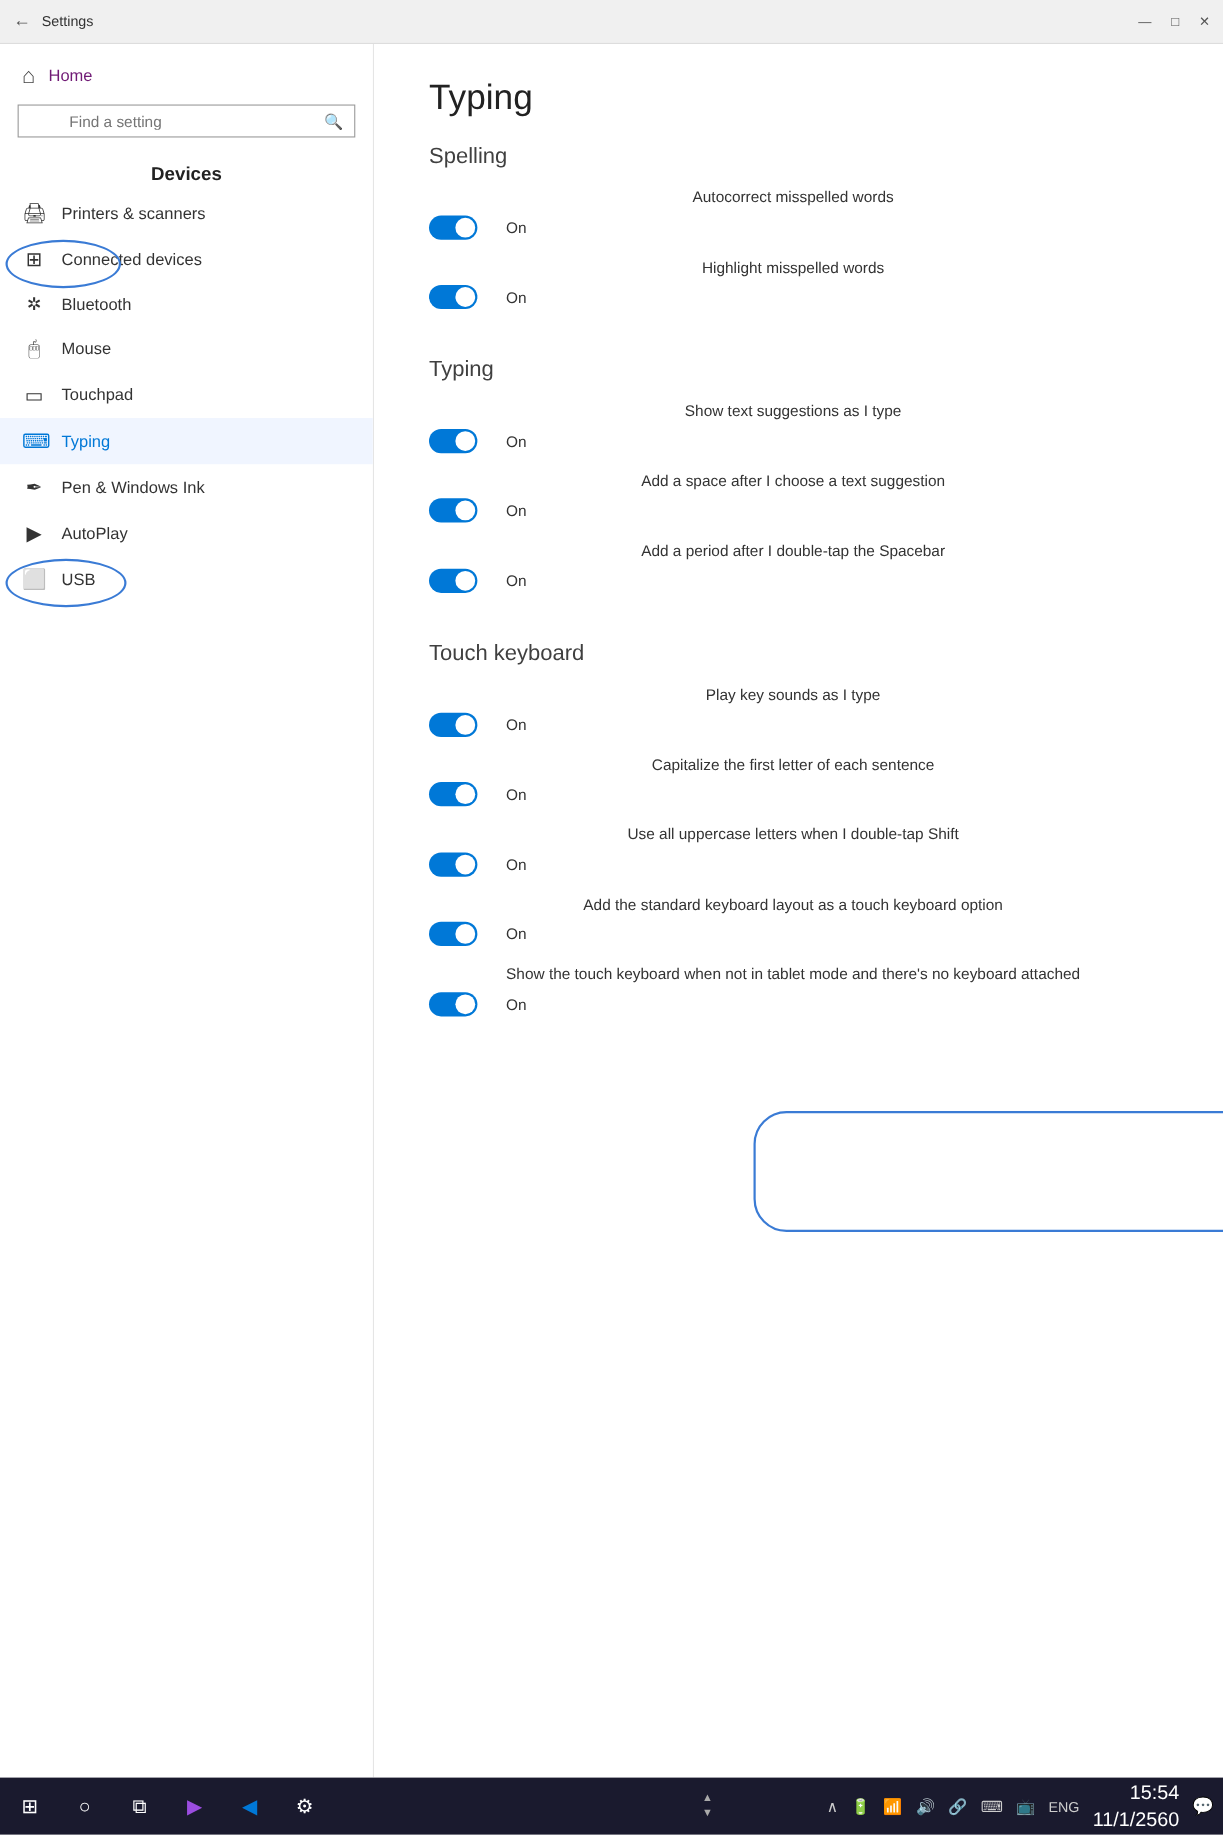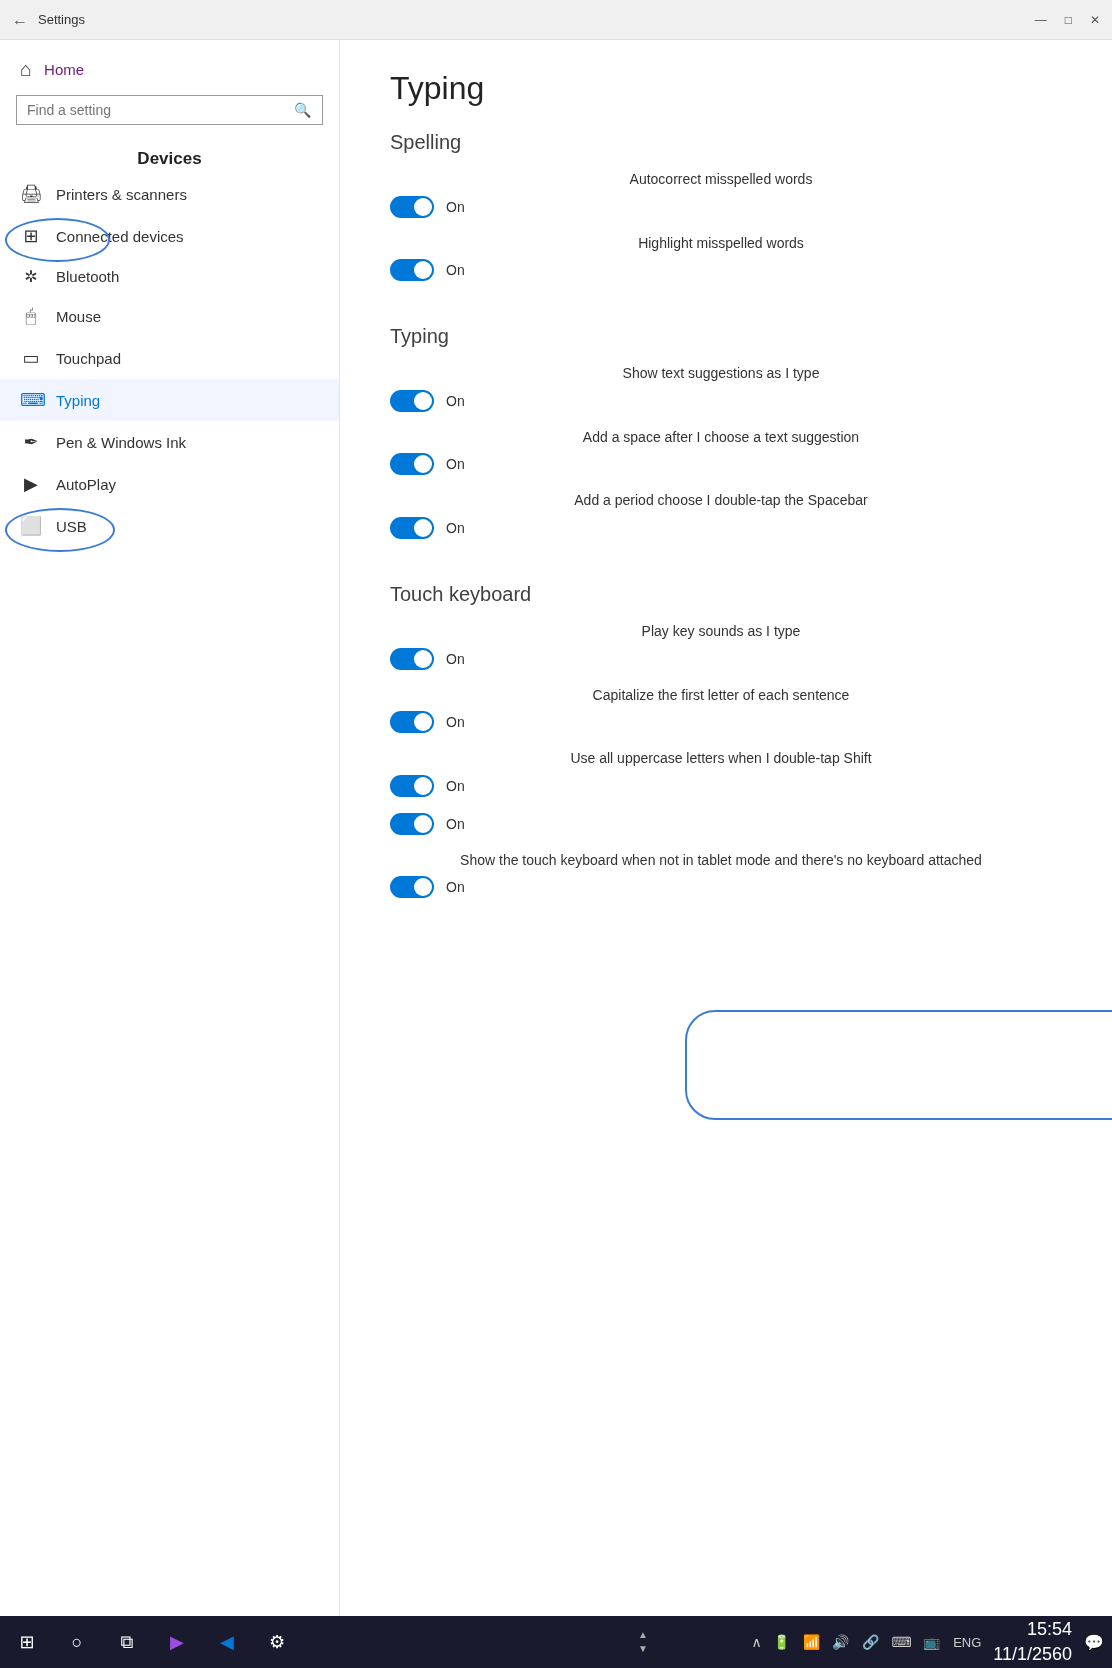--- a/index.html
+++ b/index.html
@@ -68,20 +68,21 @@
       border: 1px solid #999;
       padding: 6px 10px;
       gap: 8px;
     }
     .search-input {
       border: none;
       outline: none;
       font-size: 14px;
       flex: 1;
       color: #333;
+      margin-left: 36px;
     }
     .search-icon { font-size: 14px; color: #666; }
 
     .sidebar-section-header {
       font-size: 17px;
       font-weight: 600;
       color: #222;
       padding: 8px 20px 4px 20px;
       text-align: center;
     }
@@ -167,21 +168,21 @@
       font-size: 14px;
       color: #333;
       margin-bottom: 6px;
       line-height: 1.4;
       text-align: center;
     }
 
     .toggle-row {
       display: flex;
       align-items: center;
-      gap: 12px;
+      gap: 26px;
       margin-bottom: 16px;
     }
 
     .toggle {
       width: 44px;
       height: 22px;
       background: #0078d7;
       border-radius: 11px;
       position: relative;
       flex-shrink: 0;
@@ -382,21 +383,21 @@
 
     <div class="setting-item">
       <div class="setting-label">Add a space after I choose a text suggestion</div>
       <div class="toggle-row">
         <div class="toggle"></div>
         <span class="toggle-label">On</span>
       </div>
     </div>
 
     <div class="setting-item">
-      <div class="setting-label">Add a period choose I double-tap the Spacebar</div>
+      <div class="setting-label">Add a period after I double-tap the Spacebar</div>
       <div class="toggle-row">
         <div class="toggle"></div>
         <span class="toggle-label">On</span>
       </div>
     </div>
 
     <div class="section-divider"></div>
 
     <h2 class="section-title">Touch keyboard</h2>
 
@@ -418,20 +419,21 @@
 
     <div class="setting-item">
       <div class="setting-label">Use all uppercase letters when I double-tap Shift</div>
       <div class="toggle-row">
         <div class="toggle"></div>
         <span class="toggle-label">On</span>
       </div>
     </div>
 
     <div class="setting-item">
+      <div class="setting-label">Add the standard keyboard layout as a touch keyboard option</div>
       <div class="toggle-row">
         <div class="toggle"></div>
         <span class="toggle-label">On</span>
       </div>
     </div>
 
     <div class="setting-item">
       <div class="setting-label">Show the touch keyboard when not in tablet mode and there's no keyboard attached</div>
       <div class="toggle-row">
         <div class="toggle"></div>

